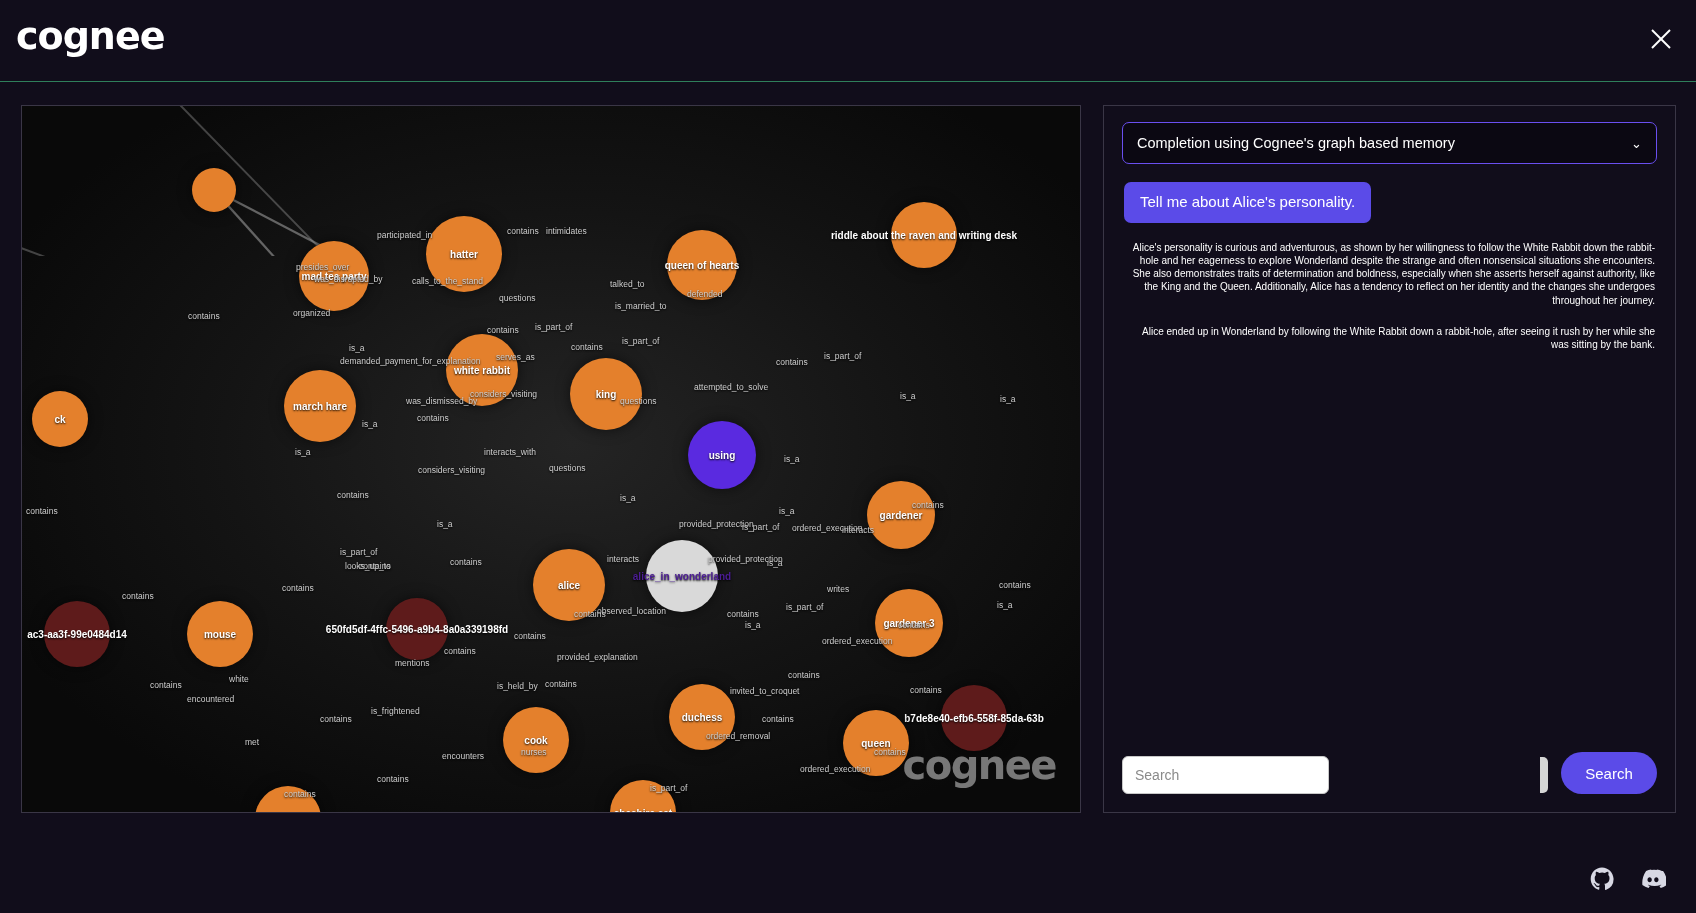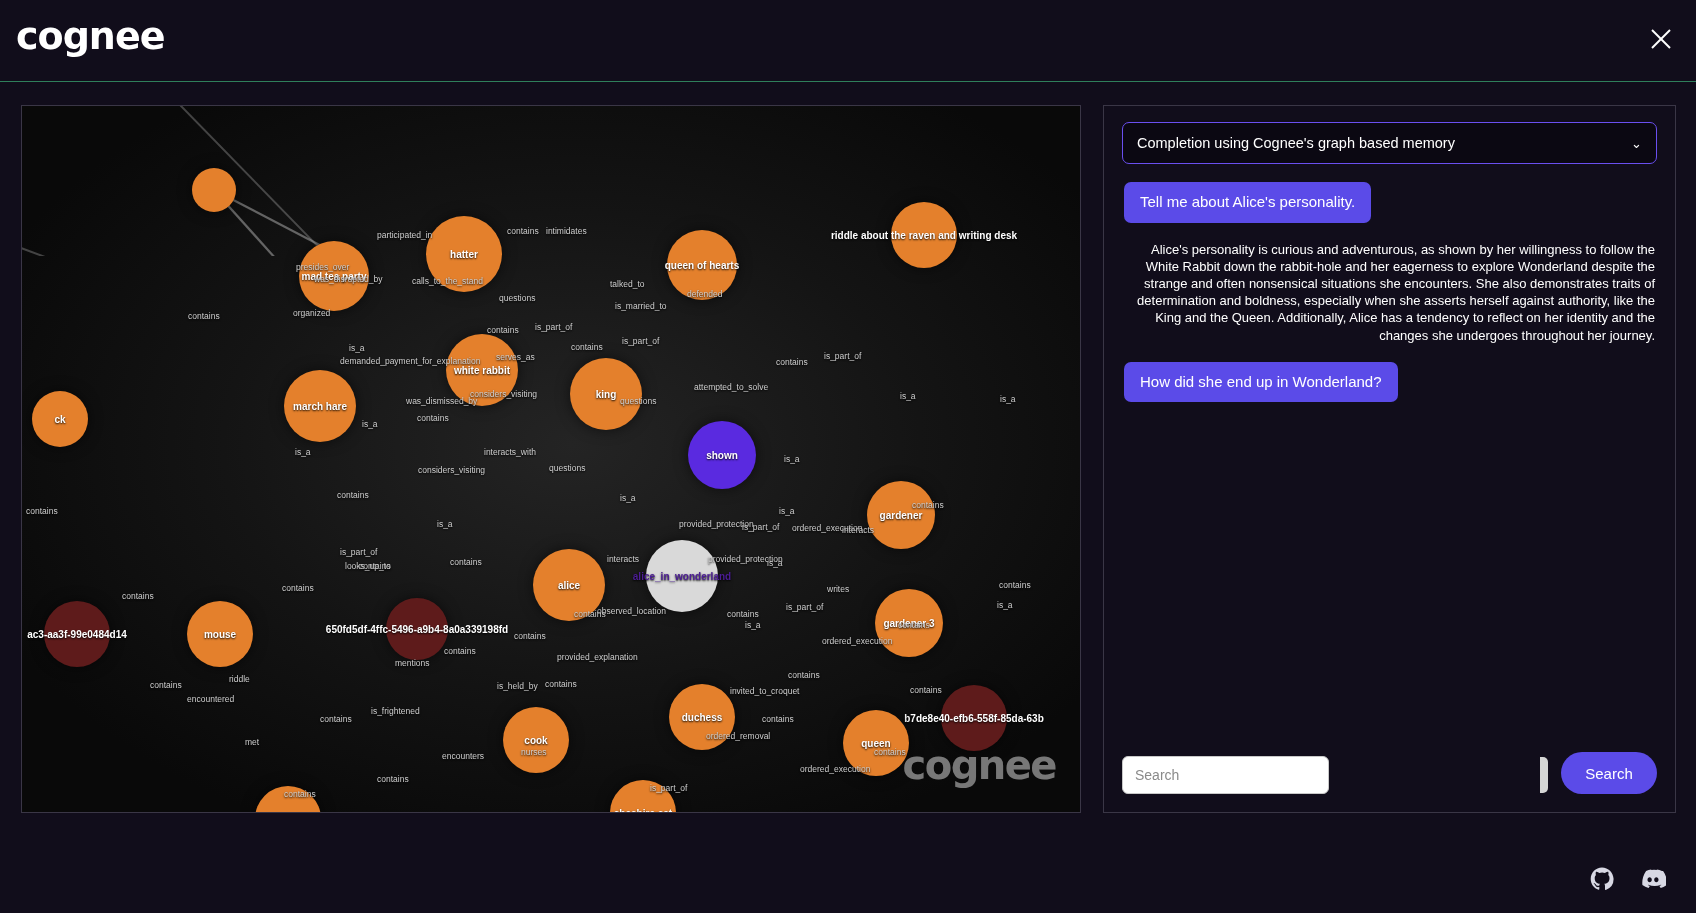--- a/index.html
+++ b/index.html
@@ -127,21 +127,21 @@
     background: #5b4be8;
     color: #ffffff;
     border-radius: 7px;
     padding: 11px 16px;
     font-size: 15px;
     line-height: 1.25;
     max-width: 100%;
   }
   .bubble-assistant {
     color: #ffffff;
-    font-size: 13px;
+    font-size: 10px;
     line-height: 1.32;
     text-align: right;
     max-width: 100%;
   }
   .search-row {
     display: flex; align-items: flex-end;
     gap: 12px;
     padding: 0 18px 18px 18px;
   }
   .search-input {
@@ -272,21 +272,21 @@
           <div class="node orange" style="left: 424px; top: 228px; width: 72px; height: 72px;">
             <span>white rabbit</span>
           </div>
           <div class="node orange" style="left: 262px; top: 264px; width: 72px; height: 72px;">
             <span>march hare</span>
           </div>
           <div class="node orange" style="left: 548px; top: 252px; width: 72px; height: 72px;">
             <span>king</span>
           </div>
           <div class="node purple" style="left: 666px; top: 315px; width: 68px; height: 68px;">
-            <span>shown</span>
+            <span>using</span>
           </div>
           <div class="node orange" style="left: 845px; top: 375px; width: 68px; height: 68px;">
             <span>gardener</span>
           </div>
           <div class="node orange" style="left: 511px; top: 443px; width: 72px; height: 72px;">
             <span>alice</span>
           </div>
           <div class="node grey" style="left: 624px; top: 434px; width: 72px; height: 72px;">
             <span>alice_in_wonderland</span>
           </div>
@@ -394,21 +394,21 @@
           <div class="edge-label" style="left: 373px; top: 552px;">mentions</div>
           <div class="edge-label" style="left: 876px; top: 514px;">contains</div>
           <div class="edge-label" style="left: 800px; top: 530px;">ordered_execution</div>
           <div class="edge-label" style="left: 766px; top: 564px;">contains</div>
           <div class="edge-label" style="left: 708px; top: 580px;">invited_to_croquet</div>
           <div class="edge-label" style="left: 888px; top: 579px;">contains</div>
           <div class="edge-label" style="left: 535px; top: 546px;">provided_explanation</div>
           <div class="edge-label" style="left: 475px; top: 575px;">is_held_by</div>
           <div class="edge-label" style="left: 523px; top: 573px;">contains</div>
           <div class="edge-label" style="left: 128px; top: 574px;">contains</div>
-          <div class="edge-label" style="left: 207px; top: 568px;">riddle</div>
+          <div class="edge-label" style="left: 207px; top: 568px;">white</div>
           <div class="edge-label" style="left: 165px; top: 588px;">encountered</div>
           <div class="edge-label" style="left: 349px; top: 600px;">is_frightened</div>
           <div class="edge-label" style="left: 298px; top: 608px;">contains</div>
           <div class="edge-label" style="left: 740px; top: 608px;">contains</div>
           <div class="edge-label" style="left: 684px; top: 625px;">ordered_removal</div>
           <div class="edge-label" style="left: 852px; top: 641px;">contains</div>
           <div class="edge-label" style="left: 778px; top: 658px;">ordered_execution</div>
           <div class="edge-label" style="left: 223px; top: 631px;">met</div>
           <div class="edge-label" style="left: 420px; top: 645px;">encounters</div>
           <div class="edge-label" style="left: 499px; top: 641px;">nurses</div>
@@ -427,22 +427,22 @@
       <span class="chev">⌄</span>
     </div>
 
     <div class="chat-log" id="chat-log">
         <div class="msg user">
           <div class="bubble-user">Tell me about Alice's personality.</div>
         </div>
         <div class="msg assistant">
           <div class="bubble-assistant">Alice's personality is curious and adventurous, as shown by her willingness to follow the White Rabbit down the rabbit-hole and her eagerness to explore Wonderland despite the strange and often nonsensical situations she encounters. She also demonstrates traits of determination and boldness, especially when she asserts herself against authority, like the King and the Queen. Additionally, Alice has a tendency to reflect on her identity and the changes she undergoes throughout her journey.</div>
         </div>
-        <div class="msg user">
-          <div class="bubble-user">How did she end up in Wonderland?</div>
+        <div class="msg assistant">
+          <div class="bubble-assistant">Alice ended up in Wonderland by following the White Rabbit down a rabbit-hole, after seeing it rush by her while she was sitting by the bank.</div>
         </div>
       </div>
 
     <div class="search-row">
       <div class="search-wrap">
         <input class="search-input" type="text" placeholder="Search" style="">
         <div class="search-scroll"></div>
       </div>
       <button class="search-btn">Search</button>
     </div>

